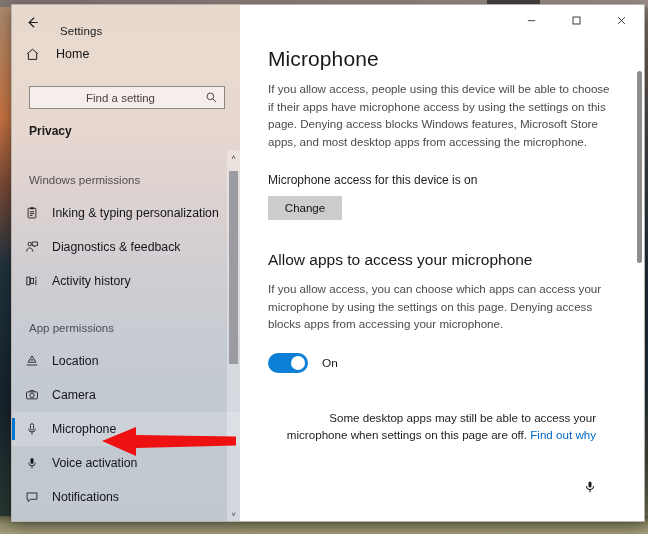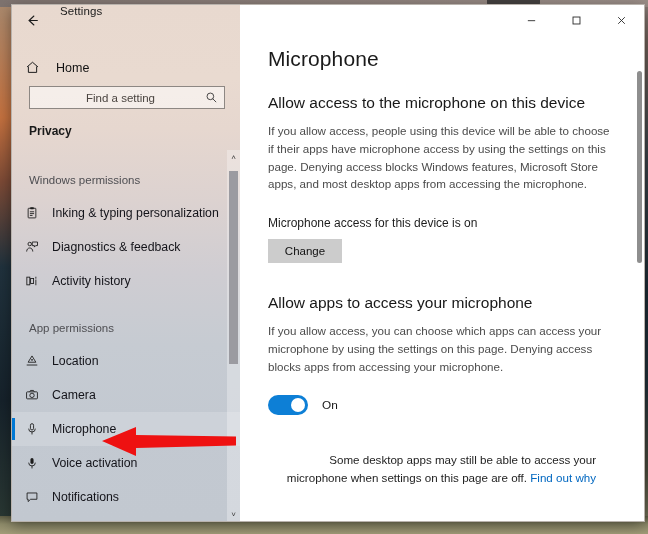--- a/index.html
+++ b/index.html
@@ -49,37 +49,37 @@
   #nav {
     position: absolute; left: 0; top: 0;
     width: 228px; height: 516px;
     background: linear-gradient(180deg,
         #e8d9cf 0%, #e9dad0 14%, #e6d7cf 24%,
         #dcd2d0 38%, #cfcdd2 52%, #c6cbd2 66%,
         #c3c9d1 80%, #c2c8d0 100%);
   }
   #titlebar-row {
     position: absolute; top: 0; left: 0; width: 228px; height: 32px;
-    display: flex; align-items: flex-start;
+    display: flex; align-items: flex-end;
   }
   .back-btn {
     width: 40px; height: 30px; display: flex;
     align-items: center; justify-content: center;
     color: #1b1b1b; cursor: pointer;
   }
   .back-btn svg { display: block; }
   .app-title {
     font-size: 11.5px; color: #1b1b1b; margin-left: 8px;
     letter-spacing: .1px;
   }
 
   .home-row {
     position: absolute; top: 42px; left: 0;
     width: 228px; height: 28px;
-    display: flex; align-items: flex-end; cursor: pointer;
+    display: flex; align-items: flex-start; cursor: pointer;
   }
   .home-icon { width: 40px; display:flex; justify-content:center; color:#1b1b1b;}
   .home-label { font-size: 12.5px; color: #121212; margin-left: 4px; }
 
   #search-box {
     position: absolute; left: 17px; top: 81px;
     width: 196px; height: 23px;
     background: rgba(255,255,255,.55);
     border: 1px solid #8d8783;
     display: flex; align-items: center;
@@ -387,21 +387,20 @@
           <path d="M2.4 2.4l7.2 7.2M9.6 2.4l-7.2 7.2"></path>
         </svg>
       </div>
     </div>
 
     <div id="content-body">
 
       <h1 class="page-title">Microphone</h1>
 
       
-      <h2 class="sec-head">Allow access to the microphone on this device</h2>
       <p class="para">If you allow access, people using this device will be able to choose if their apps have microphone access by using the settings on this page. Denying access blocks Windows features, Microsoft Store apps, and most desktop apps from accessing the microphone.</p>
 
       <p class="status-line">Microphone access for this device is on</p>
 
       <button id="change-btn">Change</button>
 
       
       <h2 class="sec-head" style="padding-top:30px;">Allow apps to access your microphone</h2>
       <p class="para">If you allow access, you can choose which apps can access your microphone by using the settings on this page. Denying access blocks apps from accessing your microphone.</p>
 

